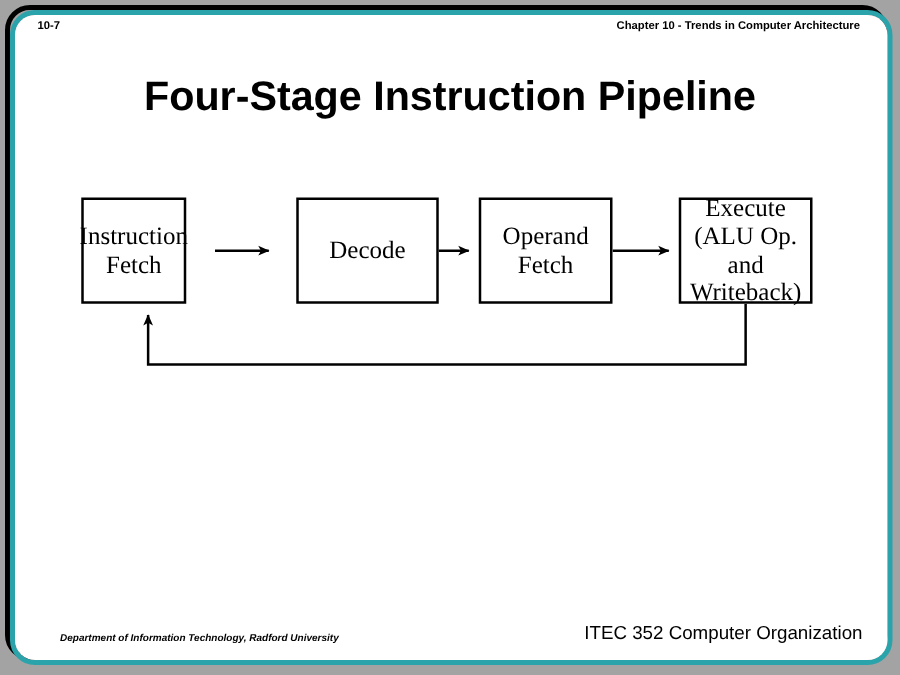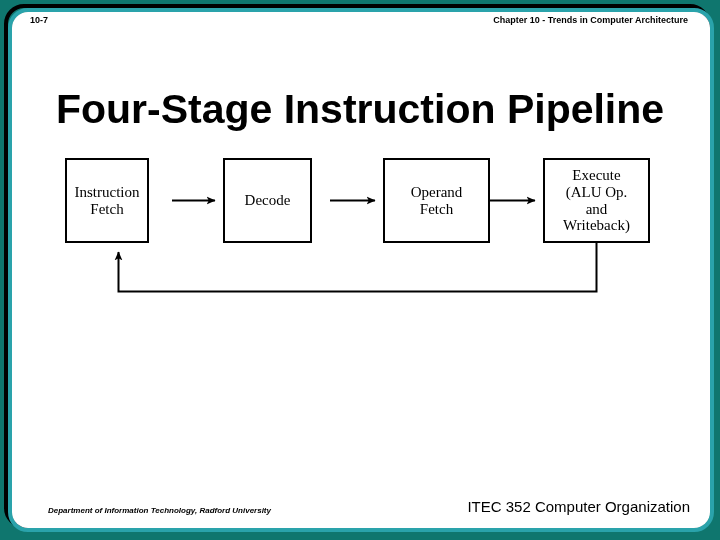--- a/index.html
+++ b/index.html
@@ -14,21 +14,21 @@
     font-family: "Liberation Sans", sans-serif;
     -webkit-font-smoothing: none;
   }
 
   
   #slide {
     position: absolute;
     left: 0; top: 0;
     width: 720px;
     height: 540px;
-    background: #0f766e;
+    background: #a3a3a3;
   }
 
   
   .frame-shadow {
     position: absolute;
     left: 4px;
     top: 4px;
     width: 706px;
     height: 524px;
     border: 4px solid #000000;
@@ -83,26 +83,25 @@
     margin-left: 12px;
   }
 
   
   .slide-title {
     position: absolute;
     left: 0;
     top: 58px;
     width: 720px;
     text-align: center;
-    font-size: 41px;
+    font-size: 33px;
     font-weight: bold;
     color: #000000;
     letter-spacing: 0px;
     white-space: nowrap;
-    margin-top: 28px;
   }
 
   
   #diagram {
     position: absolute;
     left: 0;
     top: 0;
     width: 720px;
     height: 540px;
     pointer-events: none;
@@ -112,21 +111,21 @@
   .stage-box {
     position: absolute;
     border: 2px solid #000000;
     background: #ffffff;
     box-sizing: border-box;
     display: flex;
     align-items: center;
     justify-content: center;
     text-align: center;
     font-family: "Liberation Serif", serif;
-    font-size: 15px;
+    font-size: 20px;
     line-height: 1.12;
     color: #000000;
     pointer-events: auto;
     white-space: pre-line;
   }
 
   
   .ftr-left {
     position: absolute;
     left: 24px;
@@ -181,21 +180,21 @@
       </g>
 
       <g>
         <path d="M596.5,243 L596.5,291.5 L118.5,291.5 L118.5,252" stroke="#000" stroke-width="2" fill="none" marker-end="url(#ah)"></path>
       </g>
     </svg>
 
     <div class="stage-box hit" style="left:65px;  top:158px; width:84px; height:85px;">Instruction
 Fetch</div>
 
-    <div class="stage-box hit" style="left:223px; top:158px; width:89px; height:85px;">Decode</div>
+    <div class="stage-box hit" style="left:237px; top:158px; width:114px; height:85px;">Decode</div>
 
     <div class="stage-box hit" style="left:383px; top:158px; width:107px; height:85px;">Operand
 Fetch</div>
 
     <div class="stage-box hit" style="left:543px; top:158px; width:107px; height:85px;">Execute
 (ALU Op.
 and
 Writeback)</div>
 
   </div>

